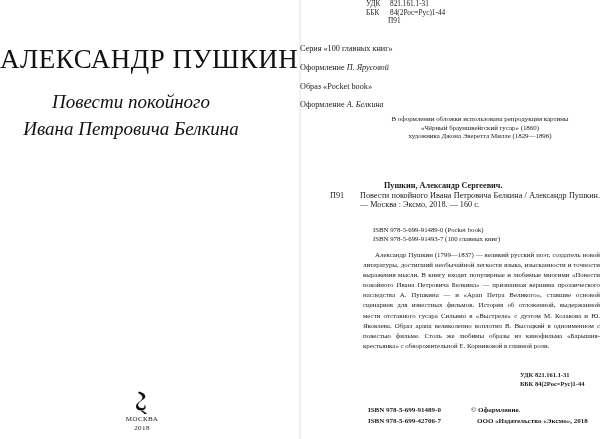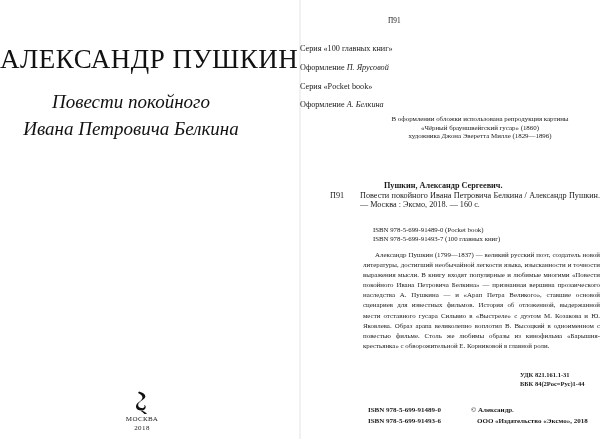--- a/index.html
+++ b/index.html
@@ -75,25 +75,35 @@
   </svg>
   <div class="city">
     <div>МОСКВА</div>
     <div>2018</div>
   </div>
 </div>
 
 <div class="gutter"></div>
 
 <div class="page page-right">
+  <div class="udk-top small">
+    <div class="row">
+        <span class="k">УДК</span>
+        <span>821.161.1-31</span>
+      </div>
+    <div class="row">
+        <span class="k">ББК</span>
+        <span>84(2Рос=Рус)1-44</span>
+      </div>
+  </div>
   <div class="p91-top small">П91</div>
 
   <div class="credits c1">Серия «100 главных книг»</div>
   <div class="credits c2"><span>Оформление </span><i>П. Ярусовой</i></div>
-  <div class="credits c3">Серия «Pocket book»</div>
+  <div class="credits c3">Образ «Pocket book»</div>
   <div class="credits c4"><span>Оформление </span><i>А. Белкина</i></div>
 
   <div class="repro">
     <div>В оформлении обложки использована репродукция картины</div>
     <div>«Чёрный брауншвейгский гусар» (1860)</div>
     <div>художника Джона Эверетта Милле (1829—1896)</div>
   </div>
 
   <div class="biblio">
     <div class="author">Пушкин, Александр Сергеевич.</div>
@@ -109,19 +119,19 @@
 
   <div class="annot">Александр Пушкин (1799—1837) — великий русский поэт, создатель новой литературы, достигший необычайной легкости языка, изысканности и точности выражения мысли. В книгу входят популярные и любимые многими «Повести покойного Ивана Петровича Белкина» — признанная вершина прозаического наследства А. Пушкина — и «Арап Петра Великого», ставшие основой сценариев для известных фильмов. История об отложенной, выдержанной мести отставного гусара Сильвио в «Выстреле» с дуэтом М. Козакова и Ю. Яковлева. Образ арапа великолепно воплотил В. Высоцкий в одноименном с повестью фильме. Столь же любимы образы из кинофильма «Барышня-крестьянка» с обворожительной Е. Корниковой в главной роли.</div>
 
   <div class="udk-bottom">
     <div>УДК 821.161.1-31</div>
     <div>ББК 84(2Рос=Рус)1-44</div>
   </div>
 
   <div class="isbn-bottom">
     <div>ISBN 978-5-699-91489-0</div>
-    <div>ISBN 978-5-699-91493-6</div>
+    <div>ISBN 978-5-699-42706-7</div>
   </div>
   <div class="copyright">
-    <div>© Александр.</div>
+    <div>© Оформление.</div>
     <div class="l2">ООО «Издательство «Эксмо», 2018</div>
   </div>
 </div>
 
 </body></html>

